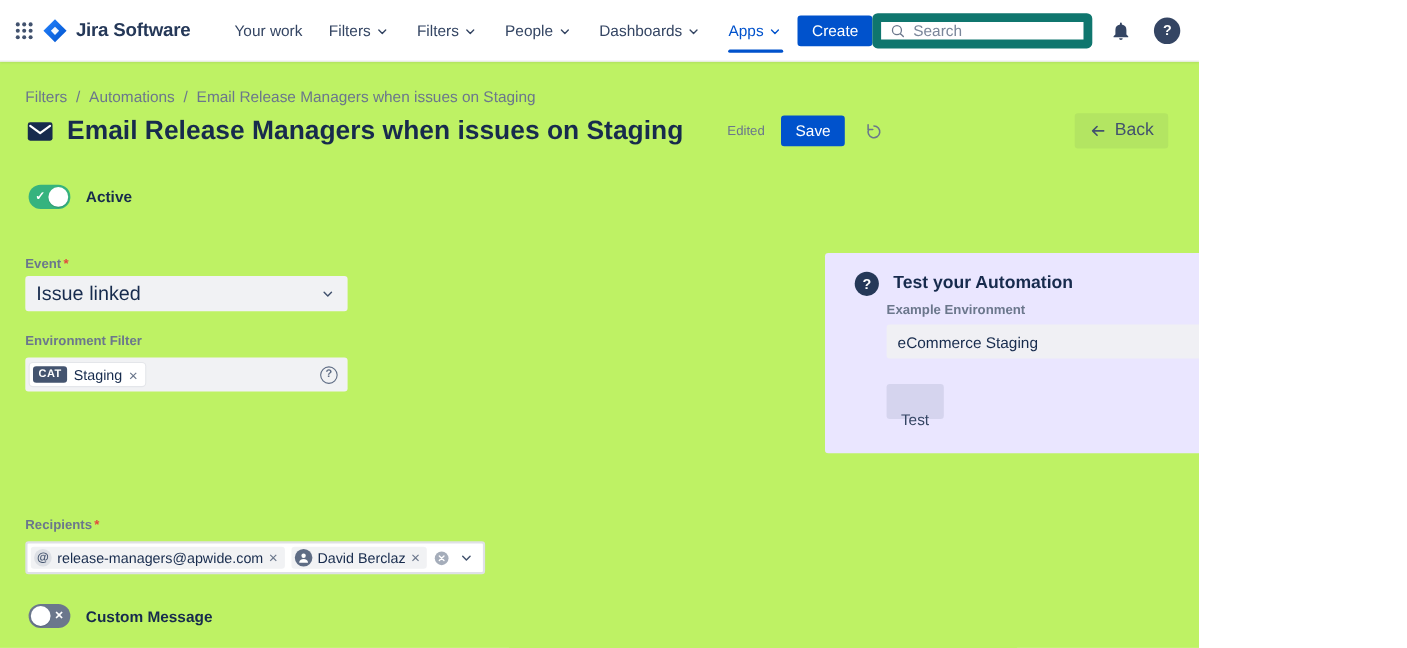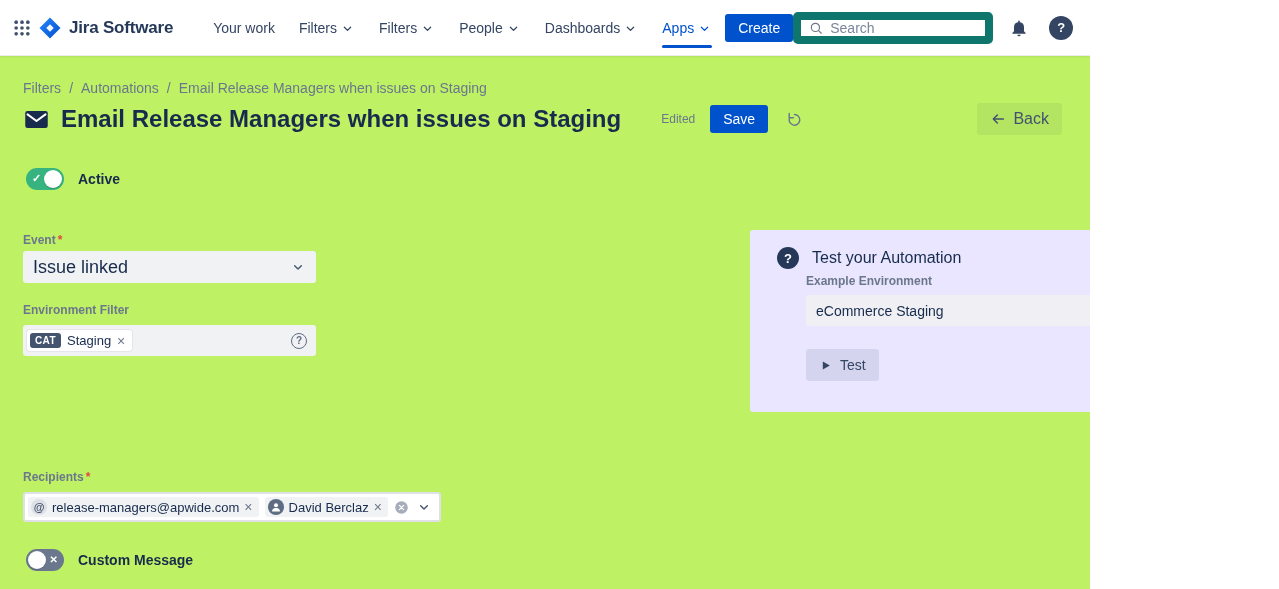--- a/index.html
+++ b/index.html
@@ -102,27 +102,27 @@
   .r-chip .round-ic.user { background:#5E6C84; }
   .clear-wrap { margin-left:auto; display:flex; align-items:center; gap:7px; }
   .icon-plain { display:flex; align-items:center; color:#42526E; cursor:pointer; background:none; border:none; }
 
   
   .test-panel { position:absolute; left:750px; top:230px; width:508px; height:182px;
                 background:#EAE6FF; border-radius:3px; padding:17px 24px 0 27px; }
   .tp-header { display:flex; align-items:center; gap:13px; }
   .tp-qicon { width:22px; height:22px; border-radius:50%; background:#253858; color:#fff;
               font-size:13px; font-weight:700; display:flex; align-items:center; justify-content:center; flex:none; }
-  .tp-title { font-size:16px; font-weight:400; color:#172B4D; }
+  .tp-title { font-size:16px; font-weight:700; color:#172B4D; }
   .tp-body { margin-left:29px; margin-top:5px; width:427px; }
   .tp-select { margin-top:7px; display:flex; align-items:center; height:31px; background:#F0F0F4;
                border-radius:3px; padding:0 10px; font-size:14px; color:#172B4D; cursor:pointer; }
   .tp-test-btn { margin-top:23px; display:inline-flex; align-items:center; gap:8px;
                  background:rgba(9,30,66,.09); border:none; border-radius:3px; height:30px;
-                 padding:16px 13px; font-size:14px; font-weight:500; color:#344563; }
+                 padding:16px 13px; font-size:14px; font-weight:500; color:#344563;flex-direction:column; }
 
   .row-active { top:168px; }
   .row-custom { top:549px; }
 </style>
 </head>
 <body>
 
 <div class="page">
 
   <header class="topbar">

